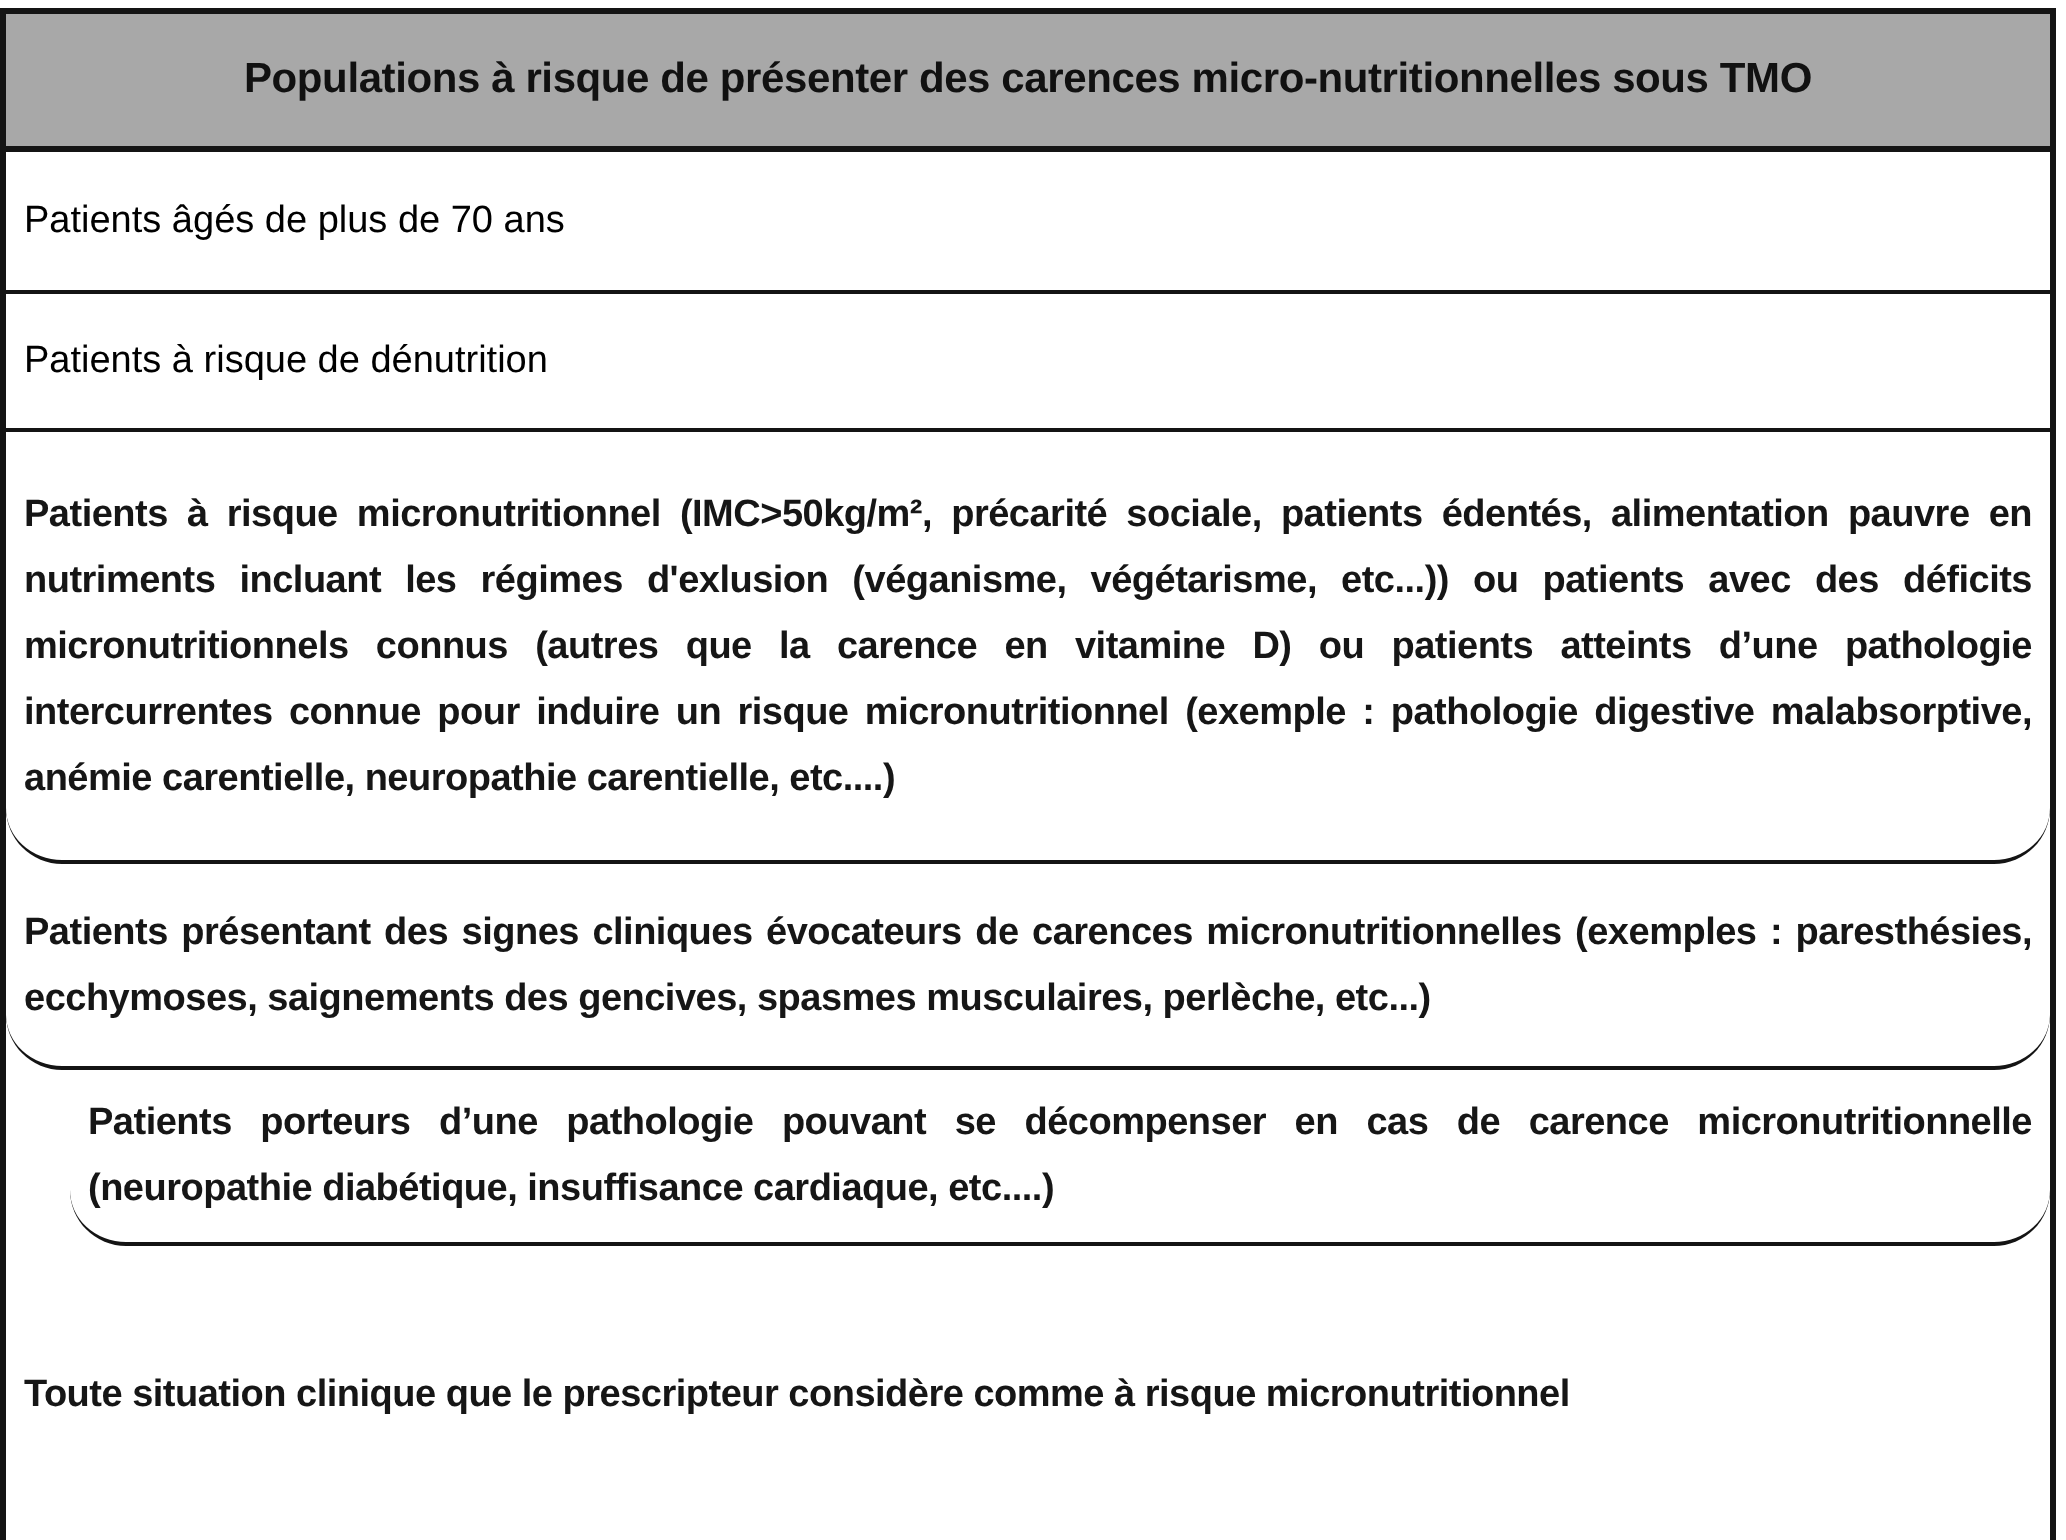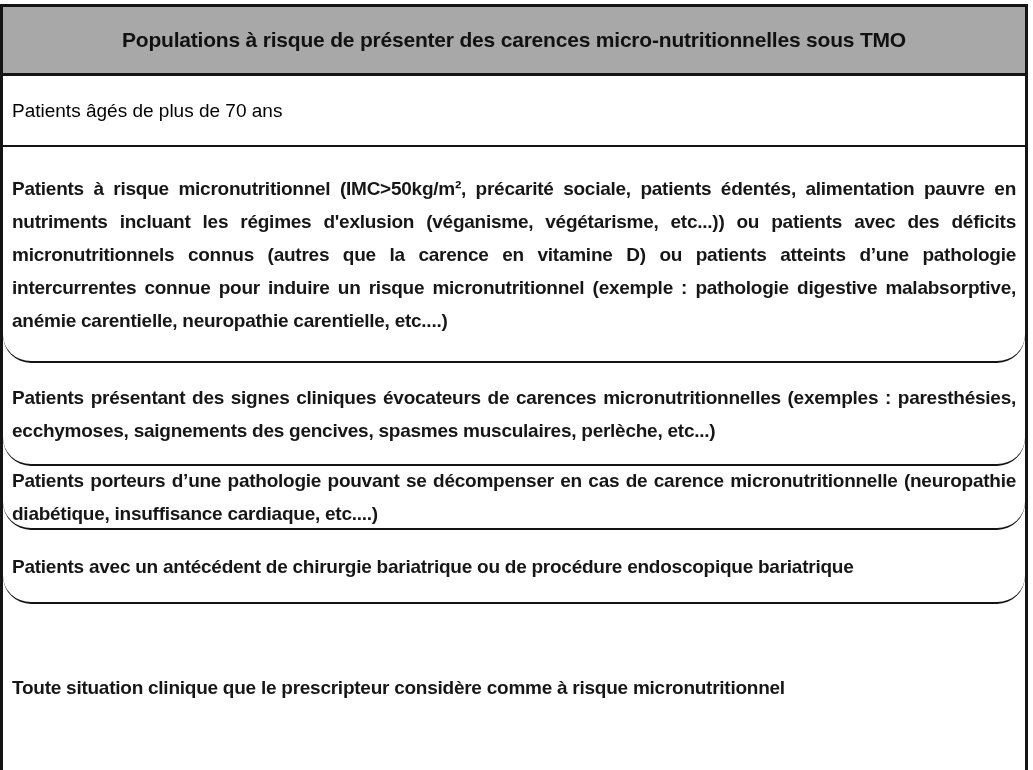--- a/index.html
+++ b/index.html
@@ -61,50 +61,50 @@
     letter-spacing: -0.25px;
     line-height: 33px;
     border-radius: 28px;
   }
   .row-bold .cell-text { text-align: justify; }
   .cell-text { width: 100%; display: inline-block; }
   .h-row1 { height: 71px; }
   .h-row2 { height: 69px; }
   .h-row3 { height: 216px; }
   .h-row4 { height: 103px; }
-  .h-row5 { height: 64px; }
+  .h-row5 { height: 88px; margin-left: 32px; }
   .h-row6 { height: 74px; }
 </style>
 </head>
 <body>
 
 <div class="page">
   <div class="risk-table">
 
     <div class="table-header">Populations à risque de présenter des carences micro-nutritionnelles sous TMO</div>
 
     <div class="row row-light h-row1">
       <span class="cell-text">Patients âgés de plus de 70 ans</span>
     </div>
 
+    <div class="row row-light h-row2">
+      <span class="cell-text">Patients à risque de dénutrition</span>
+    </div>
 
     <div class="row row-bold h-row3">
       <span class="cell-text">Patients à risque micronutritionnel (IMC&gt;50kg/m², précarité sociale, patients édentés, alimentation pauvre en nutriments incluant les régimes d'exlusion (véganisme, végétarisme, etc...)) ou patients avec des déficits micronutritionnels connus (autres que la carence en vitamine D) ou patients atteints d’une pathologie intercurrentes connue pour induire un risque micronutritionnel (exemple : pathologie digestive malabsorptive, anémie carentielle, neuropathie carentielle, etc....)</span>
     </div>
 
     <div class="row row-bold h-row4">
       <span class="cell-text">Patients présentant des signes cliniques évocateurs de carences micronutritionnelles (exemples : paresthésies, ecchymoses, saignements des gencives, spasmes musculaires, perlèche, etc...)</span>
     </div>
 
     <div class="row row-bold h-row5">
       <span class="cell-text">Patients porteurs d’une pathologie pouvant se décompenser en cas de carence micronutritionnelle (neuropathie diabétique, insuffisance cardiaque, etc....)</span>
     </div>
 
-    <div class="row row-bold h-row6">
-      <span class="cell-text">Patients avec un antécédent de chirurgie bariatrique ou de procédure endoscopique bariatrique</span>
-    </div>
 
     <div class="row row-bold">
       <span class="cell-text">Toute situation clinique que le prescripteur considère comme à risque micronutritionnel</span>
     </div>
 
   </div>
 </div>
 
 </body></html>

